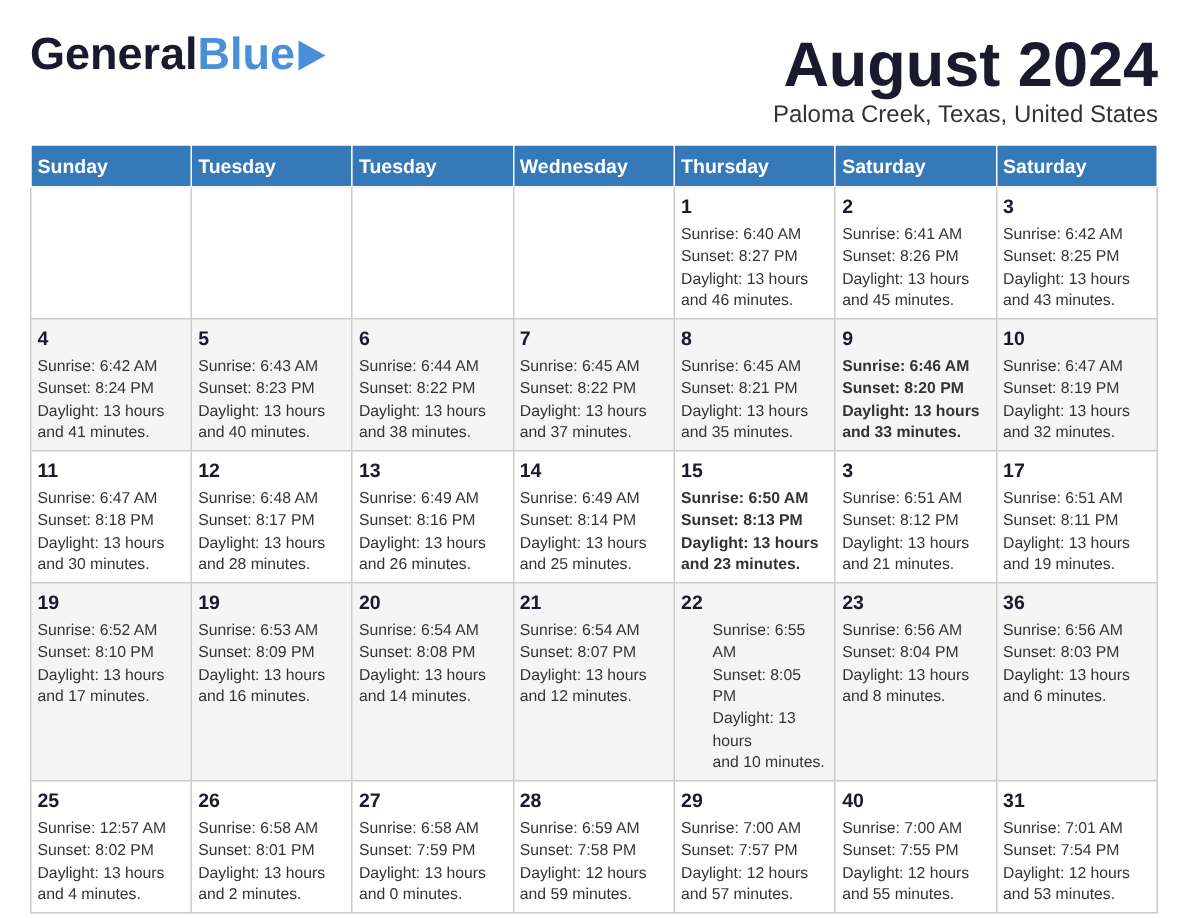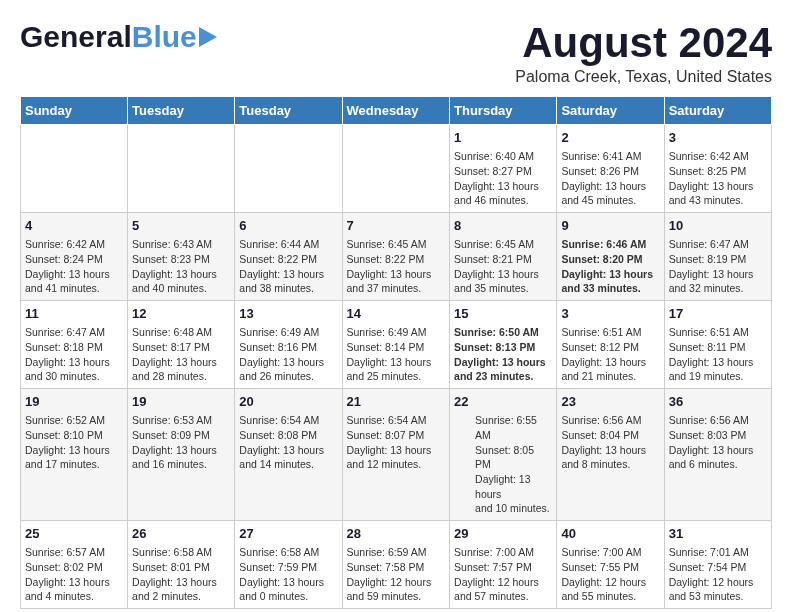--- a/index.html
+++ b/index.html
@@ -295,21 +295,21 @@
           <div class="day-number">36</div>
           <div class="day-info" style="white-space: pre-line;">Sunrise: 6:56 AM
 Sunset: 8:03 PM
 Daylight: 13 hours
 and 6 minutes.</div>
         </td>
       </tr>
       <tr>
         <td>
           <div class="day-number">25</div>
-          <div class="day-info" style="white-space: pre-line;">Sunrise: 6:57 AM
+          <div class="day-info" style="white-space: pre-line;">Sunrise: 12:57 AM
 Sunset: 8:02 PM
 Daylight: 13 hours
 and 4 minutes.</div>
         </td>
         <td>
           <div class="day-number">26</div>
           <div class="day-info" style="white-space: pre-line;">Sunrise: 6:58 AM
 Sunset: 8:01 PM
 Daylight: 13 hours
 and 2 minutes.</div>

